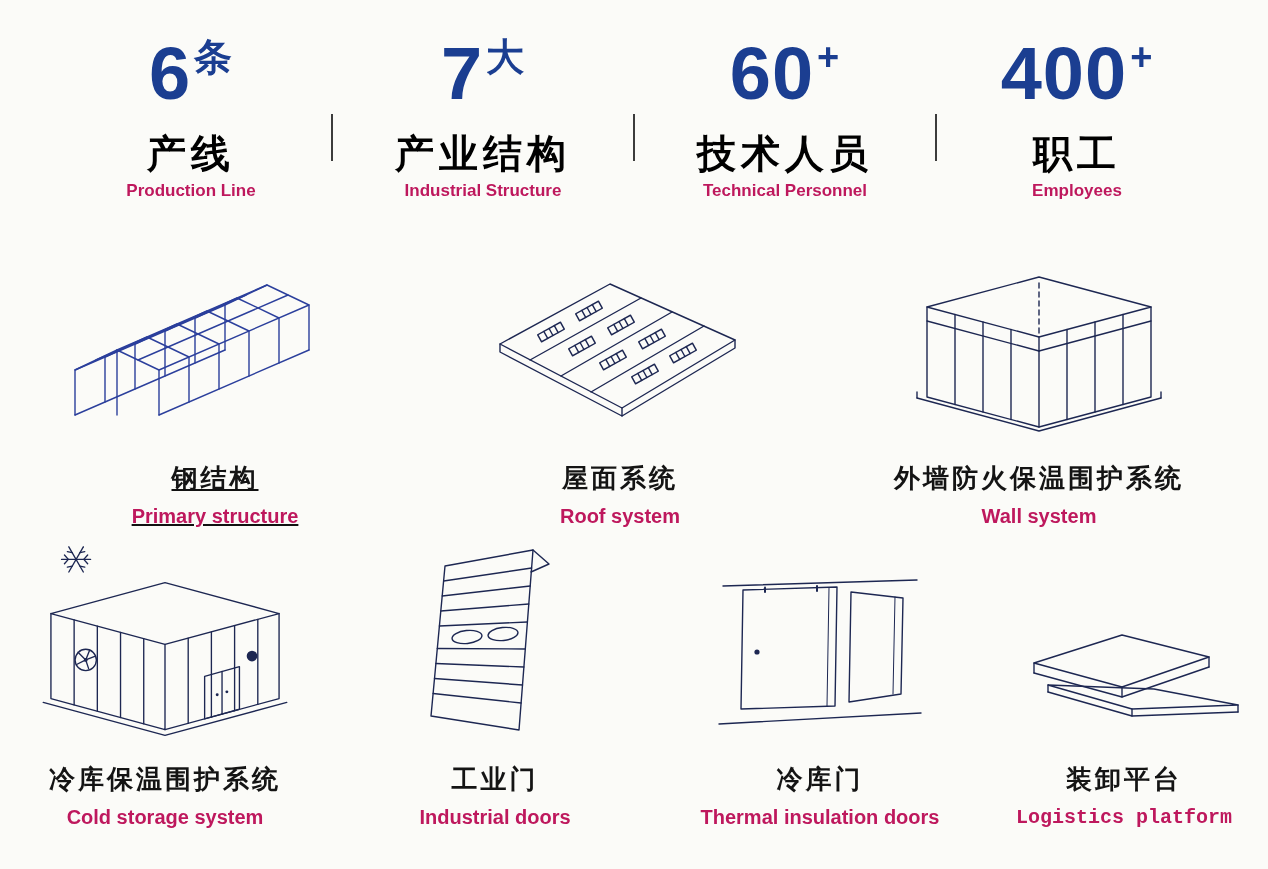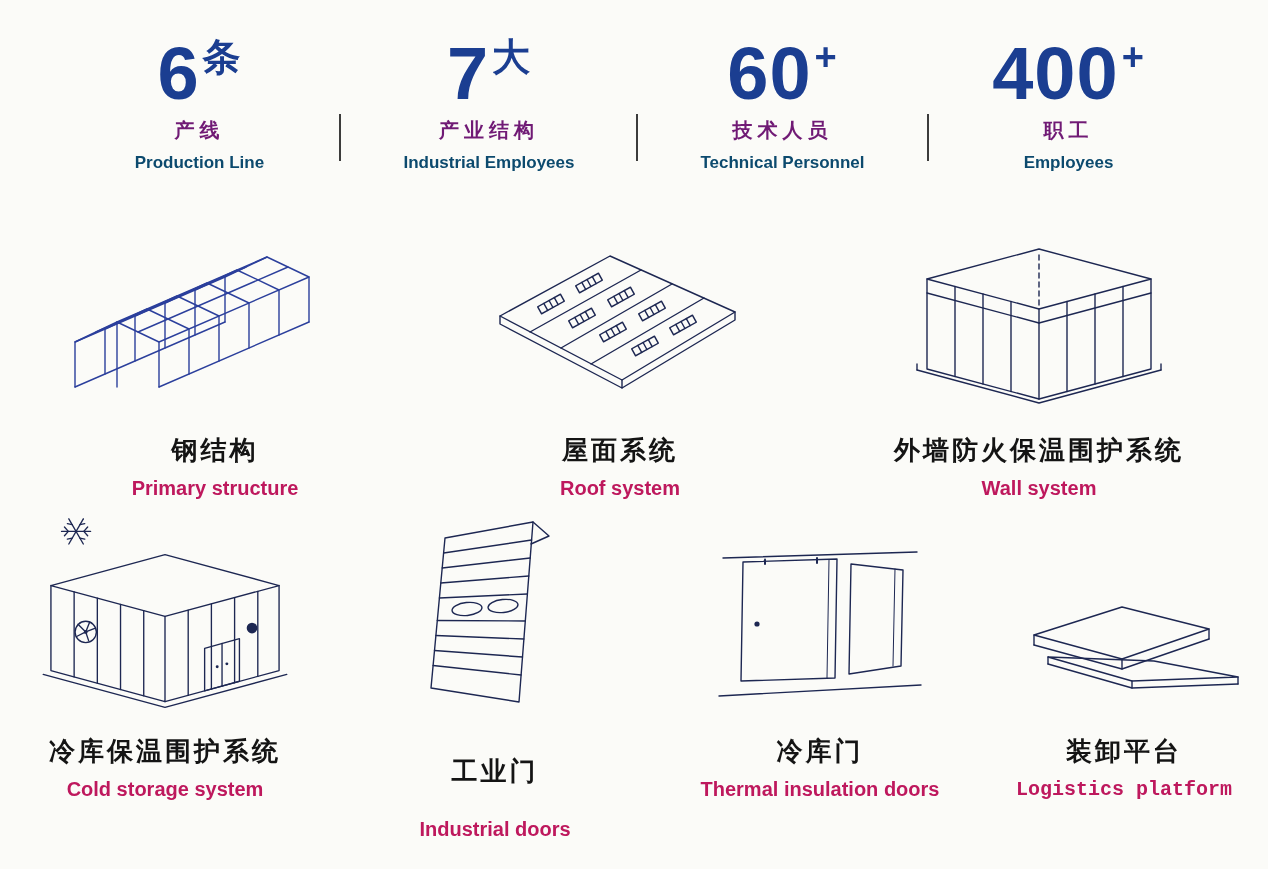--- a/index.html
+++ b/index.html
@@ -23,36 +23,36 @@
   }
   .stat{ text-align:center; padding:0 42px; min-width:240px; }
   .stat-number{
     font-size:74px; font-weight:bold; color:#1b3e91;
     line-height:1.02; letter-spacing:1px;
   }
   .stat-number .unit{
     font-size:38px; vertical-align:top;
     position:relative; top:2px; margin-left:3px; font-weight:bold;
   }
-  .stat-zh{ font-size:20px; font-weight:bold; margin-top:6px; letter-spacing:5px; color:#701a75;}
-  .stat-en{ font-size:17px; font-weight:bold; margin-top:9px; color:#0c4a6e;}
+  .stat-zh{ font-size:39px; font-weight:bold; margin-top:16px; letter-spacing:5px; color:#000000;}
+  .stat-en{ font-size:17px; font-weight:bold; color:#be185d;}
   .divider{ width:2px; height:47px; background:#3c3c3c; margin-top:78px; flex:none; }
 
   
   .row{ display:flex; justify-content:center; align-items:flex-start; }
   .row-3{ margin-top:26px; }
   .row-4{ margin-top:6px; }
   .product{ display:flex; flex-direction:column; align-items:center; margin:0; }
   .art{ display:flex; align-items:flex-end; justify-content:center; }
   .row-3 .art{ height:218px; }
   .row-4 .art{ height:212px; }
   .label-zh{ font-size:26px; font-weight:bold; letter-spacing:3px; margin-top:16px; color:#141414;}
   .label-en{ font-size:20px; font-weight:bold; margin-top:9px; color:#be185d;}
-  .col-a{ width:430px; } .col-b{ width:380px;text-align:right; } .col-c{ width:458px; }
-  .col-d{ width:330px; } .col-e{ width:330px;gap:20px; } .col-f{ width:320px; } .col-g{ width:288px;font-family:Liberation Mono, monospace; }
+  .col-a{ width:430px;text-decoration:underline; } .col-b{ width:380px;text-align:right; } .col-c{ width:458px; }
+  .col-d{ width:330px; } .col-e{ width:330px; } .col-f{ width:320px; } .col-g{ width:288px;font-family:Liberation Mono, monospace; }
 
   svg{ display:block; }
   .ln{ stroke:#1d2752; fill:none; stroke-width:1.4; stroke-linejoin:round; stroke-linecap:round; }
   .steel{ stroke:#2b3f9c; }
   .fillnavy{ fill:#1d2752; stroke:none; }
 </style>
 </head>
 <body>
 
 <div class="page">
@@ -63,21 +63,21 @@
       <div class="stat-number"><span>6</span><span class="unit">条</span></div>
       <div class="stat-zh">产线</div>
       <div class="stat-en">Production Line</div>
     </div>
 
     <div class="divider"></div>
 
     <div class="stat">
       <div class="stat-number"><span>7</span><span class="unit">大</span></div>
       <div class="stat-zh">产业结构</div>
-      <div class="stat-en">Industrial Employees</div>
+      <div class="stat-en">Industrial Structure</div>
     </div>
 
     <div class="divider"></div>
 
     <div class="stat">
       <div class="stat-number"><span>60</span><span class="unit">+</span></div>
       <div class="stat-zh">技术人员</div>
       <div class="stat-en">Technical Personnel</div>
     </div>
 

